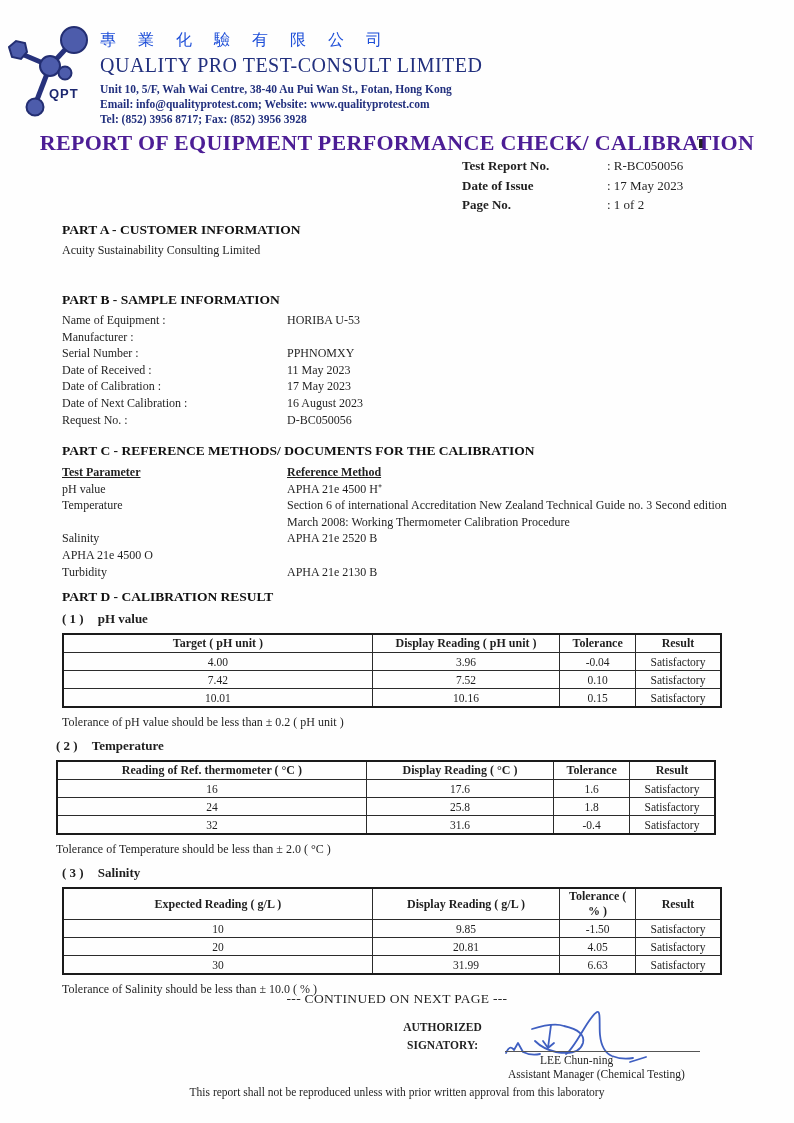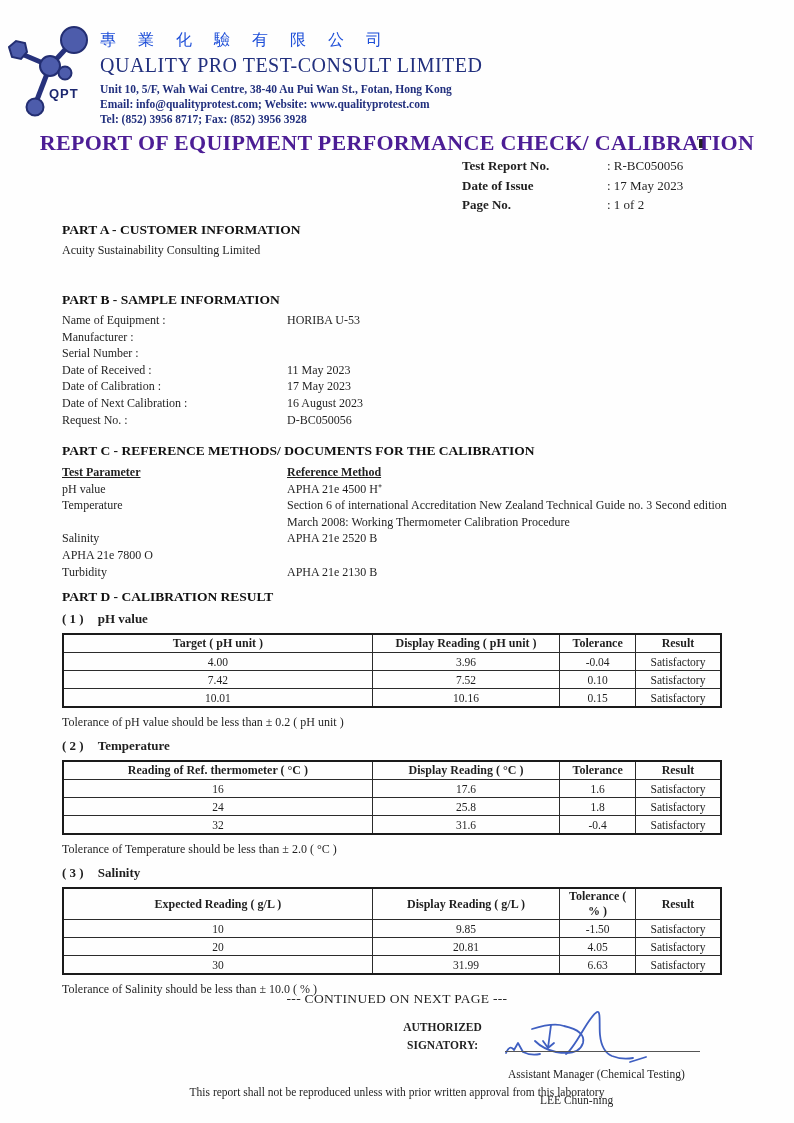--- a/index.html
+++ b/index.html
@@ -35,21 +35,21 @@
   table.cal{border-collapse:collapse;width:660px;table-layout:fixed;}
   table.cal th, table.cal td{border:1px solid #2b2b2b;height:17px;font-size:11.5px;
        text-align:center;vertical-align:middle;padding:0 2px;}
   table.cal th{font-weight:bold;font-size:12px;}
   table.cal{border:2px solid #1a1a1a;}
   .note{font-size:12px;margin-top:7px;}
 
   .continued{left:0;right:0;top:991px;text-align:center;font-size:13.5px;letter-spacing:0.3px;}
   .auth{left:395px;top:1018px;width:95px;text-align:center;font-size:11.5px;font-weight:bold;line-height:18px;}
   .sig-line{left:505px;top:1051px;width:195px;border-top:1.3px solid #555;}
-  .sig-name{left:540px;top:1094px;font-size:11.5px;}
+  .sig-name{left:540px;top:1054px;font-size:11.5px;}
   .sig-role{left:508px;top:1068px;font-size:11.5px;}
   .footer{left:0;right:0;top:1086px;text-align:center;font-size:11.5px;}
   .artifact{left:699px;top:139px;width:4px;height:9px;background:#222;}
 </style>
 </head>
 <body>
 
 <div class="page">
 
   <svg class="logo-svg" width="92" height="98" viewBox="0 0 92 98">
@@ -108,20 +108,21 @@
     <div style="margin-top:4px;">
       <div class="kv">
         <span>Name of Equipment :</span>
         <span>HORIBA U-53</span>
       </div>
       <div class="kv">
         <span>Manufacturer :</span>
       </div>
       <div class="kv">
         <span>Serial Number :</span>
+        <span>PPHNOMXY</span>
       </div>
       <div class="kv">
         <span>Date of Received :</span>
         <span>11 May 2023</span>
       </div>
       <div class="kv">
         <span>Date of Calibration :</span>
         <span>17 May 2023</span>
       </div>
       <div class="kv">
@@ -147,21 +148,21 @@
     </div>
     <div class="pc-grid">
       <span>Temperature</span>
       <span>Section 6 of international Accreditation New Zealand Technical Guide no. 3 Second edition March 2008: Working Thermometer Calibration Procedure</span>
     </div>
     <div class="pc-grid">
       <span>Salinity</span>
       <span>APHA 21e 2520 B</span>
     </div>
     <div class="pc-grid">
-      <span>APHA 21e 7800 O</span>
+      <span>APHA 21e 4500 O</span>
     </div>
     <div class="pc-grid">
       <span>Turbidity</span>
       <span>APHA 21e 2130 B</span>
     </div>
   </div>
 
   <div class="abs part-head" style="left:62px;top:589px;">PART D - CALIBRATION RESULT</div>
 
   <div class="abs" style="left:62px;top:611px;width:660px;">
@@ -198,21 +199,21 @@
         <td>10.01</td>
         <td>10.16</td>
         <td>0.15</td>
         <td>Satisfactory</td>
       </tr>
     </tbody>
       </table>
     <div class="note">Tolerance of pH value should be less than ± 0.2 ( pH unit )</div>
   </div>
 
-  <div class="abs" style="left:62px;top:738px;width:660px;">
+  <div class="abs" style="left:56px;top:738px;width:660px;">
     <div class="sec-head">
       <span class="sec-no">( 2 )</span><span>Temperature</span>
     </div>
     <table class="cal" style="margin-top:6px;">
       <colgroup>
           <col style="width:47%">
           <col style="width:28.5%">
           <col style="width:11.5%">
           <col style="width:13%">
         </colgroup>

